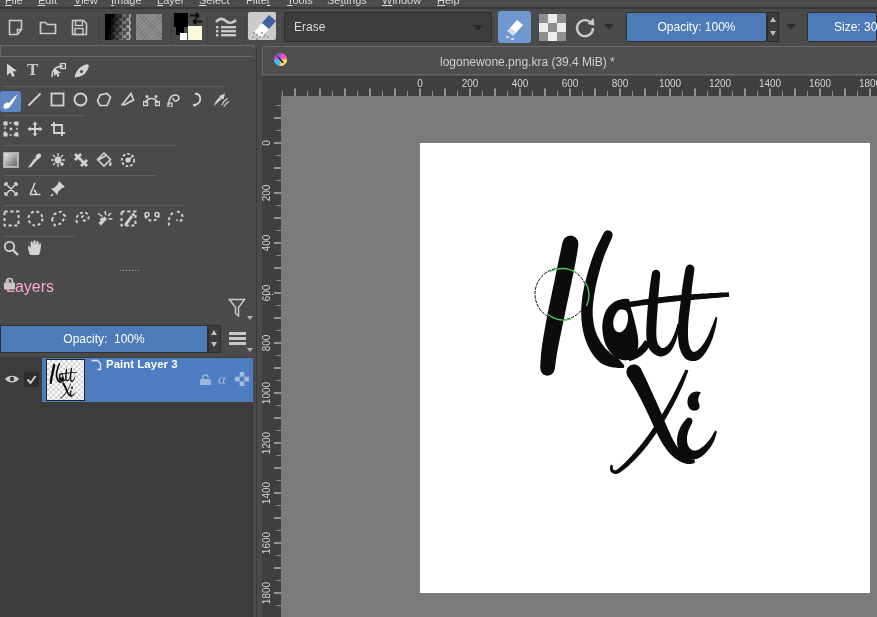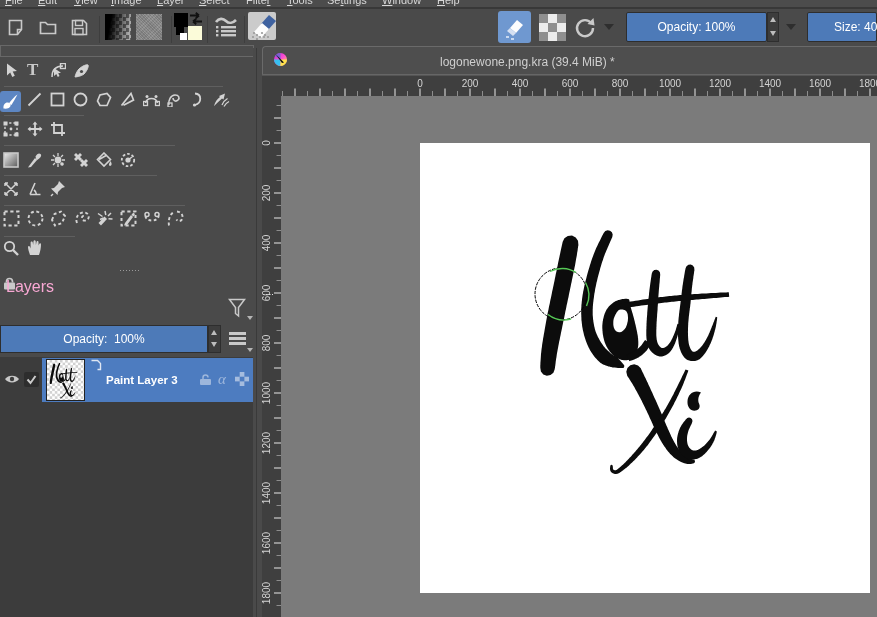--- a/index.html
+++ b/index.html
@@ -80,20 +80,24 @@
           <circle cx="5" cy="25" r="1.1"></circle>
           <circle cx="9" cy="27" r="1.1"></circle>
           <circle cx="16" cy="25" r="1.1"></circle>
           <circle cx="14" cy="21" r="1.1"></circle>
           <circle cx="17" cy="23" r="1.1"></circle>
           <circle cx="20" cy="25" r="1.1"></circle>
         </g>
     </svg>
   </div>
 
+  <div class="abs" style="left:284px;top:3px;width:208px;height:30px;background:#3d3d3d;border:1px solid #303030;border-radius:2px">
+    <div class="abs" style="left:9px;top:7px;font-size:12px;color:#dcdcdc">Erase</div>
+    <div class="abs" style="right:8px;top:12px;width:0;height:0;border-left:5px solid transparent;border-right:5px solid transparent;border-top:6px solid #2a2a2a"></div>
+  </div>
 
   <div class="abs" style="left:498px;top:2px;width:33px;height:32px;background:#6f98d0;border-radius:3px">
     <svg width="33" height="32" viewBox="0 0 33 32">
         <polygon points="12,17 19,9 25,14 18,22" fill="#fdfdfd"></polygon>
         <polygon points="9,20 12,17 18,22 15,25" fill="#d5e0f2"></polygon>
         <path d="M8,26 l3,0 M13,28 l3,0" stroke="#e8eefa" stroke-width="1.6"></path>
       </svg>
   </div>
 
   <div class="abs" style="left:539px;top:5px;width:27px;height:27px;background:conic-gradient(#ececec 25%,#8f8f8f 0 50%,#ececec 0 75%,#8f8f8f 0) 0 0/18px 18px"></div>
@@ -107,21 +111,21 @@
   <div class="abs" style="left:626px;top:3px;width:141px;height:30px;background:#4d7ab8;border:1px solid #2e2e2e;border-radius:2px">
     <div style="text-align:center;font-size:12px;color:#fff;margin-top:7px">Opacity: 100%</div>
   </div>
   <div class="abs" style="left:767px;top:3px;width:12px;height:30px;background:#3d3d3d;border:1px solid #2e2e2e">
     <div class="abs" style="left:2px;top:4px;width:0;height:0;border-left:3.5px solid transparent;border-right:3.5px solid transparent;border-bottom:5px solid #bdbdbd"></div>
     <div class="abs" style="left:2px;top:18px;width:0;height:0;border-left:3.5px solid transparent;border-right:3.5px solid transparent;border-top:5px solid #bdbdbd"></div>
   </div>
   <div class="abs" style="left:786px;top:15px;width:0;height:0;border-left:5px solid transparent;border-right:5px solid transparent;border-top:6px solid #2e2e2e"></div>
 
   <div class="abs" style="left:807px;top:3px;width:70px;height:30px;background:#4d7ab8;border:1px solid #2e2e2e;border-radius:2px">
-    <div class="abs" style="left:26px;top:7px;font-size:12px;color:#fff;white-space:nowrap">Size: 40</div>
+    <div class="abs" style="left:26px;top:7px;font-size:12px;color:#fff;white-space:nowrap">Size: 30</div>
   </div>
 </div>
 
 <div class="abs" id="leftdock" style="left:0;top:48px;width:253px;height:569px;background:#4a4a4a"></div>
 
 <div class="abs" style="left:0px;top:45px;width:254px;height:12px;border:1px solid #686868;background:#4c4c4c"></div>
 
 <div class="abs" id="toolbox" style="left:0;top:58px;width:253px;height:210px">
 
   <svg class="abs ico" style="left:4px;top:5px" width="15" height="15" viewBox="0 0 15 15">
@@ -336,21 +340,21 @@
     <div class="abs" style="left:0;top:0;width:37px;height:40px;background:conic-gradient(#d2d2d2 25%,#fff 0 50%,#d2d2d2 0 75%,#fff 0) 0 0/5.2px 5.2px"></div>
     <svg class="abs" style="left:0;top:0" width="37" height="40" viewBox="0 0 37 40">
         <use href="#kettxi" transform="translate(-75.6,-30.4) scale(0.145)"></use>
       </svg>
   </div>
 
   <svg class="abs" style="left:90px;top:86px" width="12" height="12" viewBox="0 0 12 12">
       <path d="M1.5,1.5 h6 l3,3 v6 h-3" fill="none" stroke="#dfe6f2" stroke-width="1.4"></path>
     </svg>
 
-  <div class="abs" style="left:106px;top:101px;font-size:11.5px;font-weight:bold;color:#fff">Paint Layer 3</div>
+  <div class="abs" style="left:106px;top:85px;font-size:11.5px;font-weight:bold;color:#fff">Paint Layer 3</div>
 
   <svg class="abs" style="left:199px;top:100px;opacity:.55" width="13" height="13" viewBox="0 0 13 13">
       <rect x="1" y="6" width="11" height="6" rx="1" fill="#dfe6f2"></rect>
       <path d="M4,6 v-1.5 a2.5,2.5 0 0 1 5,0" fill="none" stroke="#dfe6f2" stroke-width="1.5"></path>
     </svg>
   <div class="abs" style="left:218px;top:98px;font-size:15px;font-style:italic;color:#dfe6f2;opacity:.55;font-family:'Liberation Serif',serif">α</div>
   <div class="abs" style="left:235px;top:99px;width:14px;height:14px;opacity:.6;background:conic-gradient(#dfe6f2 25%,#4d7cc0 0 50%,#dfe6f2 0 75%,#4d7cc0 0) 0 0/9.4px 9.4px"></div>
 </div>
 
 <div class="abs" style="left:253px;top:48px;width:624px;height:569px;background:#4a4a4a"></div>

